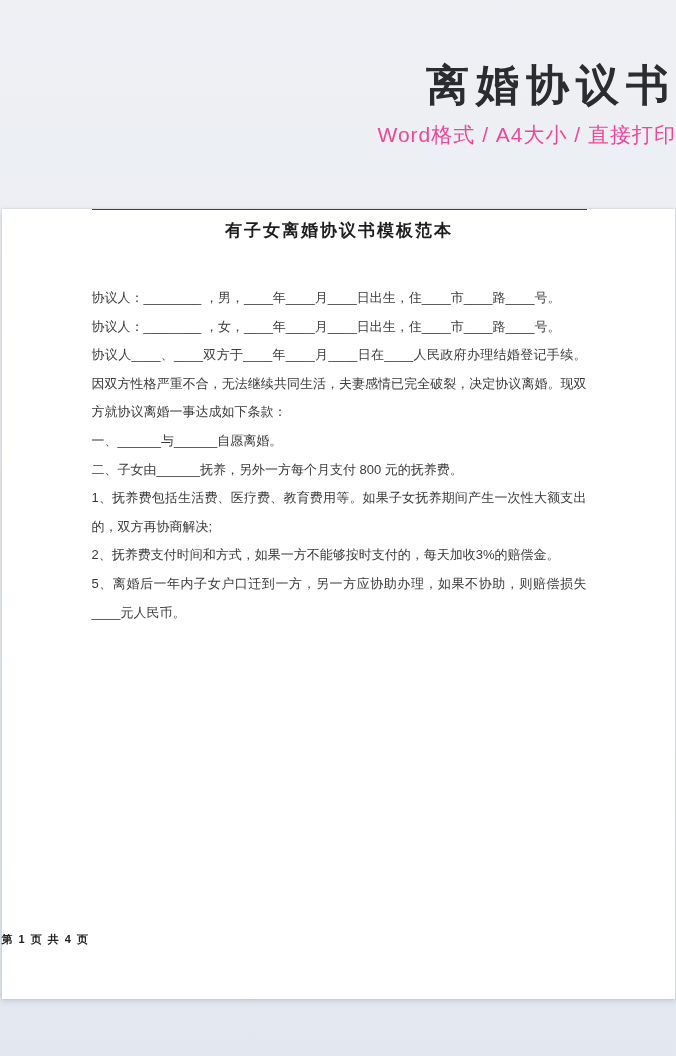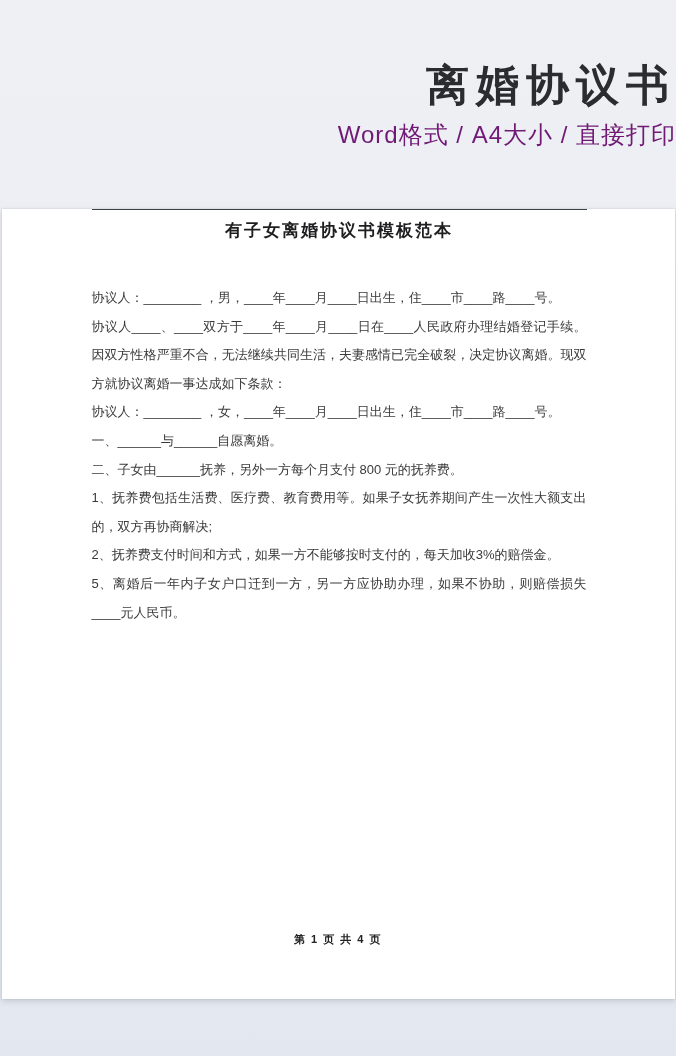--- a/index.html
+++ b/index.html
@@ -16,23 +16,23 @@
     text-align: right;
   }
   .main-title {
     font-size: 43px;
     font-weight: 700;
     color: #2a2c30;
     letter-spacing: 7px;
     line-height: 58px;
   }
   .sub-title {
-    font-size: 24px;
+    font-size: 21px;
     font-weight: 400;
-    color: #701a75;
+    color: #ec4899;
     letter-spacing: 1px;
     line-height: 32px;
     margin-top: 5px;
   }
   .doc-page {
     position: relative;
     width: 673px;
     height: 790px;
     margin: 38px auto 0;
     background: #ffffff;
@@ -59,42 +59,42 @@
     line-height: 28.6px;
     color: #3a3a3a;
     text-align: justify;
   }
   .doc-body p { margin: 0; }
   .doc-footer {
     position: absolute;
     left: 0;
     right: 0;
     bottom: 52px;
-    text-align: center;
+    text-align: left;
     font-size: 11px;
     font-weight: 700;
     letter-spacing: 1.5px;
     color: #222222;
   }
 </style>
 </head>
 <body>
 
 <div class="header">
   <div class="main-title">离婚协议书</div>
   <div class="sub-title">Word格式 / A4大小 / 直接打印</div>
 </div>
 
 <div class="doc-page">
   <div class="doc-rule"></div>
   <div class="doc-title">有子女离婚协议书模板范本</div>
   <div class="doc-body">
       <p>协议人：________ ，男，____年____月____日出生，住____市____路____号。</p>
+      <p>协议人：________ ，女，____年____月____日出生，住____市____路____号。</p>
       <p>协议人____、____双方于____年____月____日在____人民政府办理结婚登记手续。因双方性格严重不合，无法继续共同生活，夫妻感情已完全破裂，决定协议离婚。现双方就协议离婚一事达成如下条款：</p>
-      <p>协议人：________ ，女，____年____月____日出生，住____市____路____号。</p>
       <p>一、______与______自愿离婚。</p>
       <p>二、子女由______抚养，另外一方每个月支付 800 元的抚养费。</p>
       <p>1、抚养费包括生活费、医疗费、教育费用等。如果子女抚养期间产生一次性大额支出的，双方再协商解决;</p>
       <p>2、抚养费支付时间和方式，如果一方不能够按时支付的，每天加收3%的赔偿金。</p>
       <p>5、离婚后一年内子女户口迁到一方，另一方应协助办理，如果不协助，则赔偿损失____元人民币。</p>
     </div>
   <div class="doc-footer">第 1 页 共 4 页</div>
 </div>
 
 </body></html>

